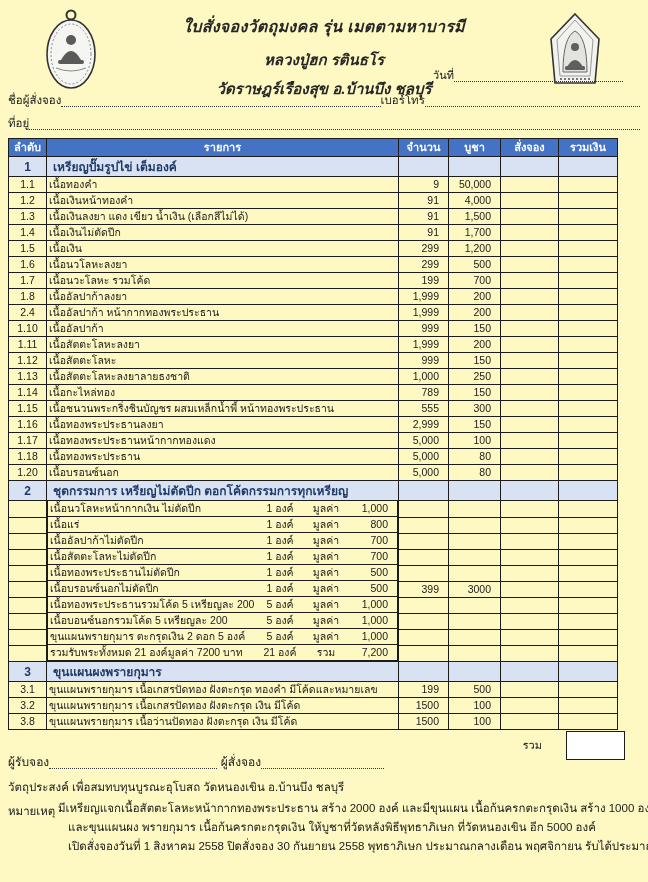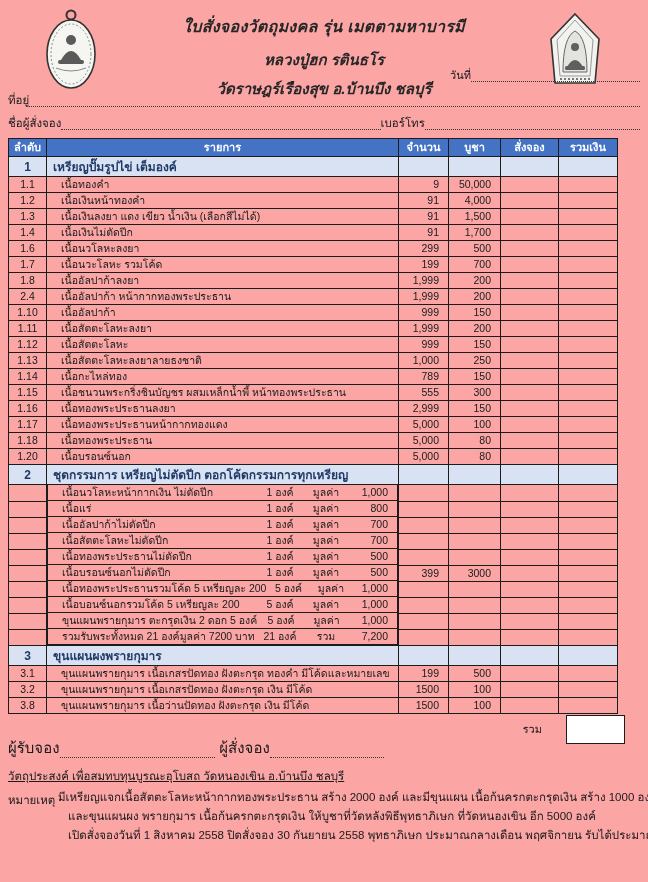--- a/index.html
+++ b/index.html
@@ -1,56 +1,56 @@
 <!DOCTYPE html>
 <html><head>
 <meta charset="utf-8">
 <style>
   * { box-sizing: border-box; margin: 0; padding: 0; }
   html,body { background:#e8e8e6; }
   body { width:648px; height:882px; font-family:"Liberation Sans","DejaVu Sans",sans-serif; }
-  .page { position:relative; width:648px; height:882px; background:#fca5a5; color:#1a1a1a; overflow:hidden; }
+  .page { position:relative; width:648px; height:882px; background:#fef9c3; color:#1a1a1a; overflow:hidden; }
 
   
   .header { position:relative; height:86px; padding-top:8px; }
   .amulet-left  { position:absolute; left:40px;  top:8px; }
   .amulet-right { position:absolute; right:44px; top:12px; }
   .titles { text-align:center; }
   .title1 { font-size:16px; font-weight:bold; font-style:italic; color:#262626; letter-spacing:.3px; margin-top:6px;}
   .title2 { font-size:15px; font-weight:bold; font-style:italic; color:#262626; margin-top:9px; }
   .title3 { font-size:15px; font-weight:bold; font-style:italic; color:#262626; margin-top:5px; }
-  .date-line { position:absolute; right:8px; bottom:2px; width:190px; display:flex; font-size:11px; }
+  .date-line { position:absolute; right:25px; bottom:2px; width:190px; display:flex; font-size:11px; }
   .dots { flex:1; border-bottom:1.5px dotted #333; margin-bottom:2px; }
   .field-line { display:flex; font-size:11.5px; padding:0 8px; margin-top:5px; }
   .field-line .lbl { white-space:nowrap; }
 
   
   table { border-collapse:collapse; margin:6px 8px 0 8px; table-layout:fixed; width:609px; }
   th, td { border:1px solid #1c1c1c; font-size:10.5px; line-height:13px; padding:0 3px; overflow:hidden; white-space:nowrap; }
   thead tr { height:18px; }
   th { background:#4473c5; color:#ffffff; font-weight:bold; font-size:11px; text-align:center; }
   tr.sec { height:20px; background:#d9e2f3; }
   tr.sec td { color:#1f3a67; font-weight:bold; font-size:12px; line-height:14px; }
   tr.row { height:16px; }
   td.c { text-align:center; }
   td.num { text-align:right; padding-right:9px; }
-  td.item { padding-left:14px; }
+  td.item { padding-left:2px; }
   td.sec-title { padding-left:6px; }
   td.item.flex { display:flex; align-items:center; height:16px; border-top:none; }
   .item-text { flex:1; }
   .unit { width:48px; text-align:center; }
   .vl { width:44px; text-align:center; }
   .val { width:46px; text-align:right; padding-right:6px; }
 
   
   .sum-row { display:flex; align-items:center; justify-content:flex-end; width:617px; margin-left:8px; height:30px; }
   .sum-label { font-size:11px; margin-right:24px; }
   .sum-box { width:59px; height:29px; border:1.5px solid #1c1c1c; background:#fff; }
-  .sig-line { display:flex; font-size:15px; padding:0 8px; width:392px; margin-top:-8px; }
-  .purpose { font-size:11.5px; padding:0 8px; margin-top:7px;text-decoration:underline; }
+  .sig-line { display:flex; font-size:12px; padding:0 8px; width:392px; margin-top:-8px; }
+  .purpose { font-size:11.5px; padding:0 8px; margin-top:7px; }
   .note { display:flex; font-size:11.5px; padding:0 8px; margin-top:6px; }
   .note-label { width:50px; flex:none; }
   .note-lines { flex:1; }
   .note-line { margin-bottom:6px; line-height:13px; white-space:nowrap; }
   .note-line.n1 { padding-left:10px; }
   .note-line.n2 { padding-left:10px; }
   svg { display:block; }
 </style>
 </head>
 <body>
@@ -85,28 +85,28 @@
       <div class="title2">หลวงปู่ฮก  รตินธโร</div>
       <div class="title3">วัดราษฎร์เรืองสุข อ.บ้านบึง ชลบุรี</div>
     </div>
     <div class="date-line">
       <span class="lbl">วันที่</span>
       <span class="dots"></span>
     </div>
   </div>
 
   <div class="field-line">
-    <span class="lbl">ที่อยู่</span>
-    <span class="dots"></span>
-  </div>
-  <div class="field-line">
     <span class="lbl">ชื่อผู้สั่งจอง</span>
     <span class="dots" style="flex:2.3"></span>
     <span class="lbl">เบอร์โทร</span>
     <span class="dots" style="flex:1.55"></span>
+  </div>
+  <div class="field-line">
+    <span class="lbl">ที่อยู่</span>
+    <span class="dots"></span>
   </div>
 
   <table>
     <colgroup>
       <col style="width:38px">
         <col style="width:352px">
         <col style="width:50px">
       <col style="width:52px">
         <col style="width:58px">
         <col style="width:59px">
@@ -156,20 +156,28 @@
         </tr>
         <tr class="row">
           <td class="c">1.4</td>
           <td class="item">เนื้อเงินไม่ตัดปีก</td>
           <td class="num">91</td>
           <td class="num">1,700</td>
           <td></td>
           <td></td>
         </tr>
         <tr class="row">
+          <td class="c">1.5</td>
+          <td class="item">เนื้อเงิน</td>
+          <td class="num">299</td>
+          <td class="num">1,200</td>
+          <td></td>
+          <td></td>
+        </tr>
+        <tr class="row">
           <td class="c">1.6</td>
           <td class="item">เนื้อนวโลหะลงยา</td>
           <td class="num">299</td>
           <td class="num">500</td>
           <td></td>
           <td></td>
         </tr>
         <tr class="row">
           <td class="c">1.7</td>
           <td class="item">เนื้อนวะโลหะ รวมโค้ด</td>

